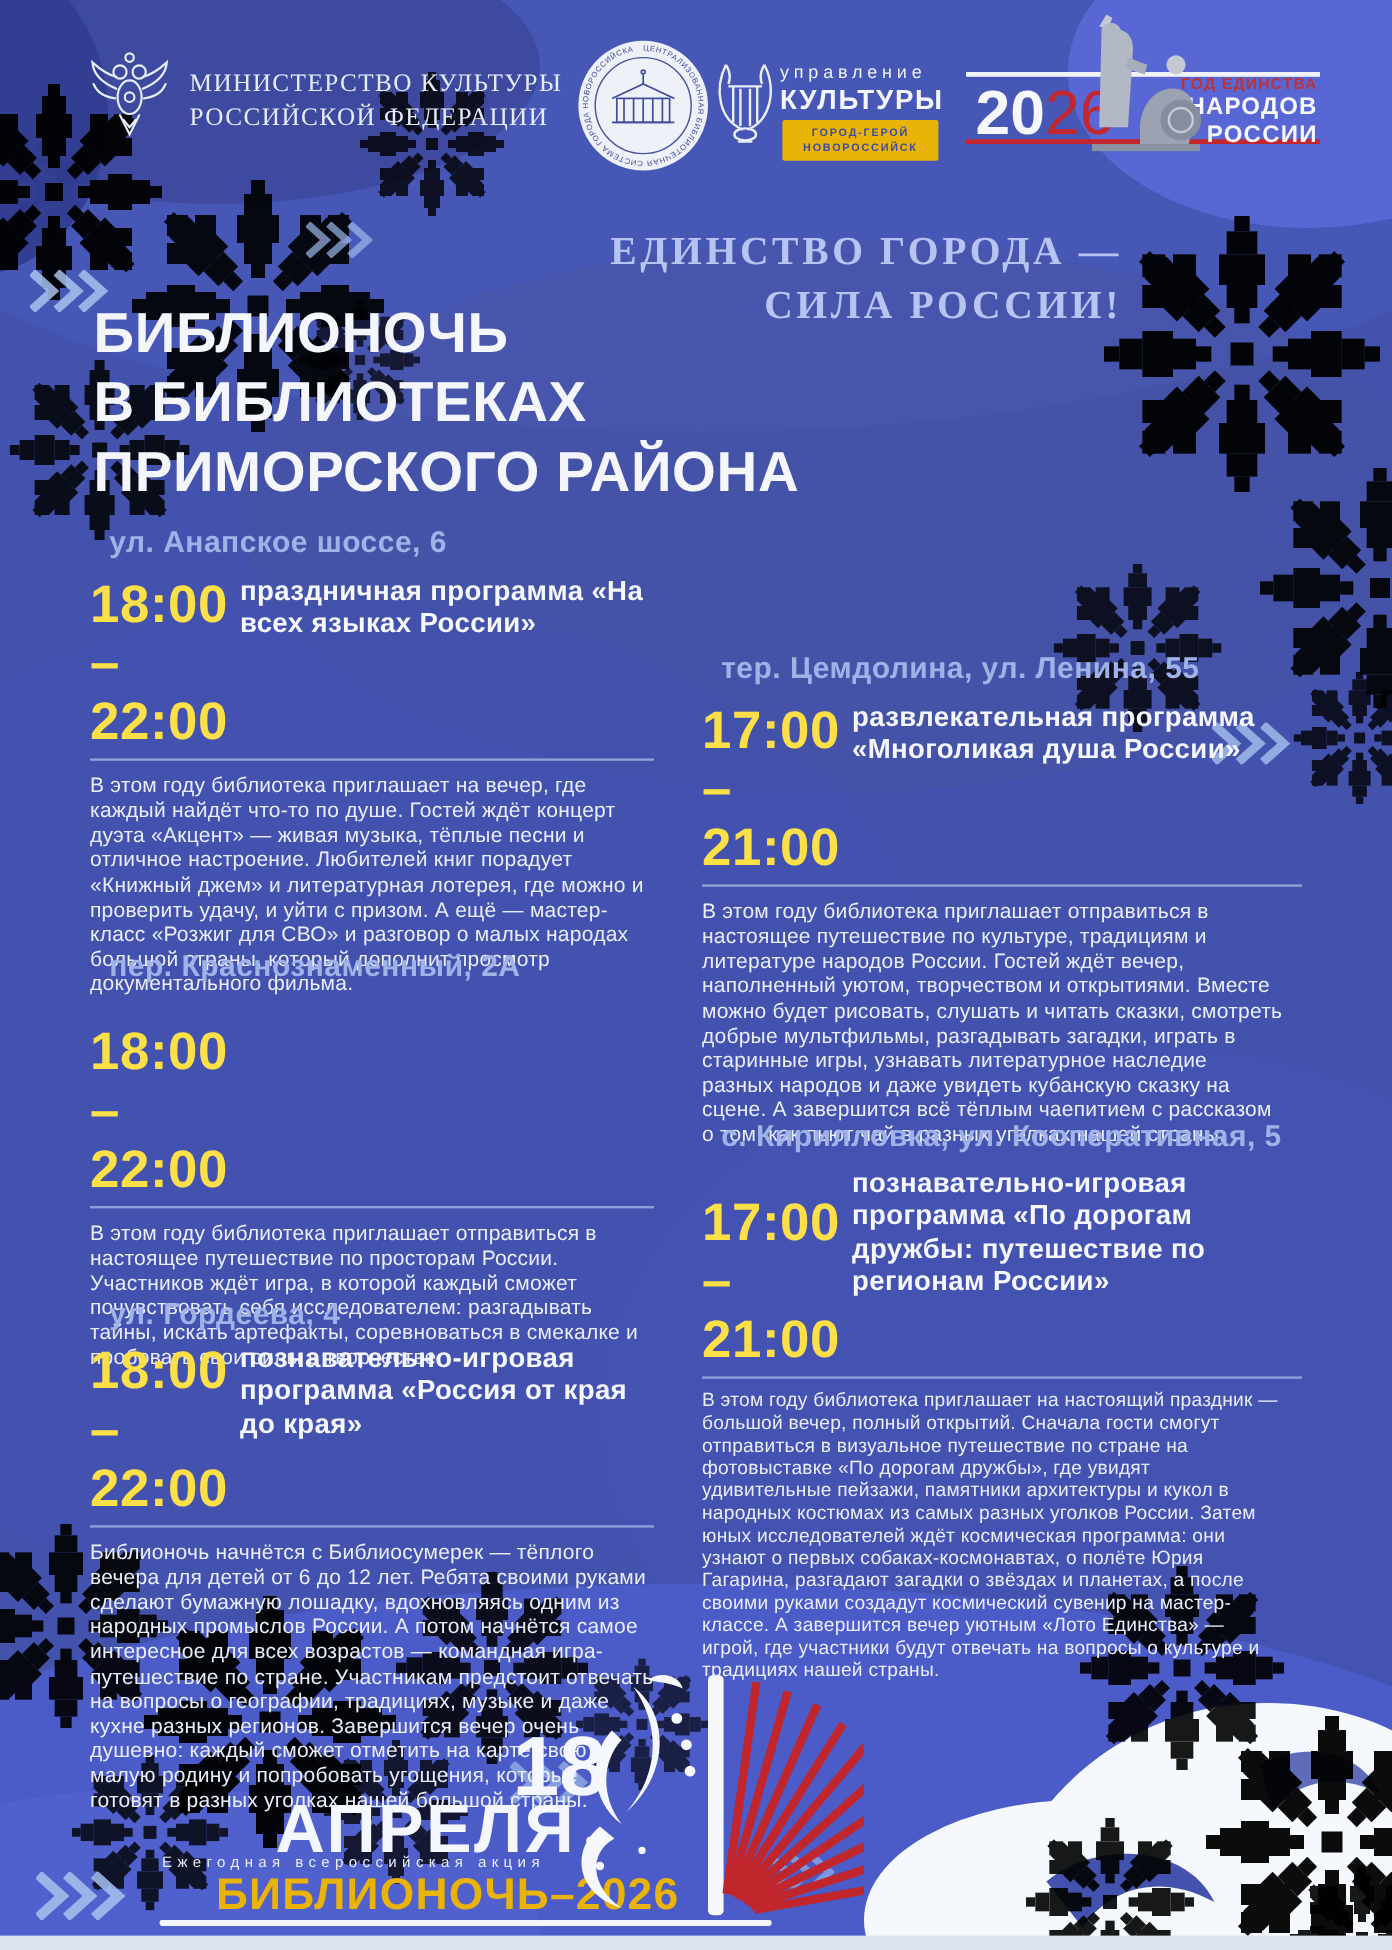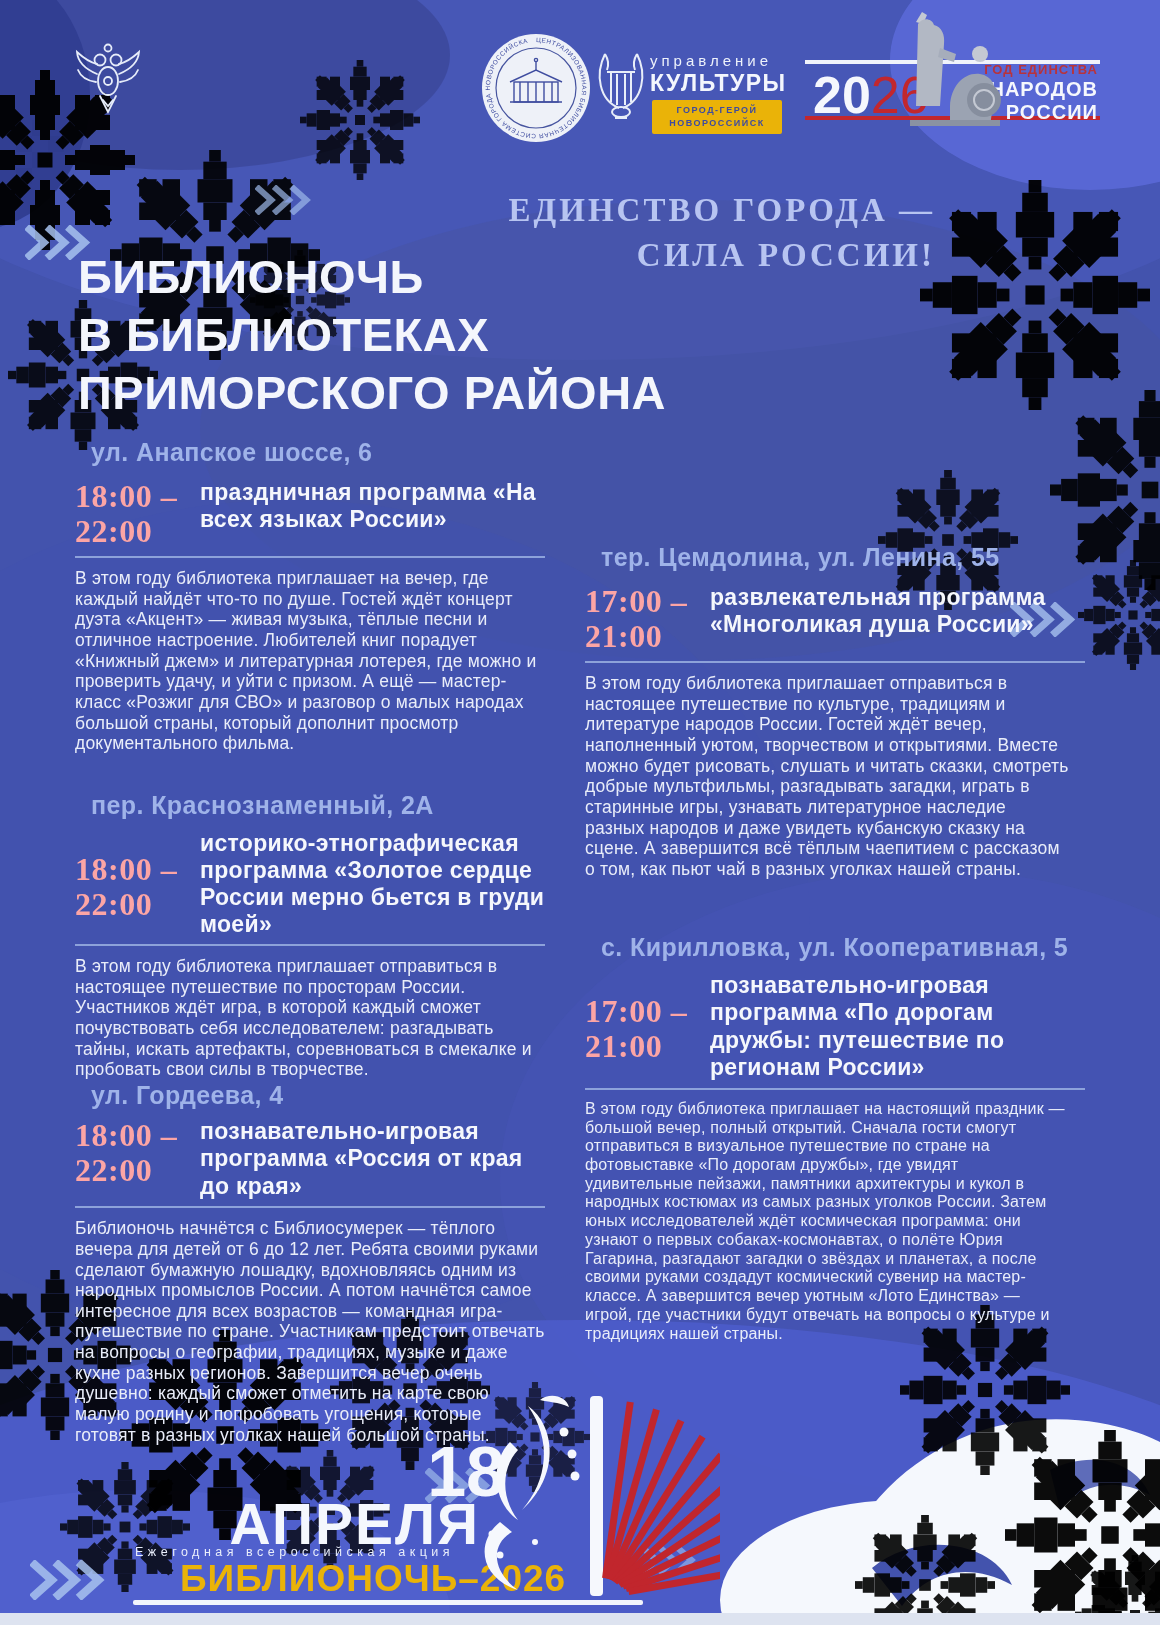--- a/index.html
+++ b/index.html
@@ -21,21 +21,21 @@
   .yline-top{position:absolute;left:0;top:0;width:295px;height:4px;background:#f0f3fb;}
   .yline-bottom{position:absolute;left:0;bottom:0;width:295px;height:4px;background:#c2272d;}
   
   .slogan{font-family:"Liberation Serif",serif;font-weight:700;color:#b7c4f1;
           font-size:33px;line-height:1.35;letter-spacing:3px;text-align:right;}
   .main-title{color:#f4f6fc;font-size:47px;font-weight:700;line-height:1.23;letter-spacing:.5px;}
   
   .section{position:absolute;z-index:2;}
   .address{margin:16px;color:#9fb3e9;font-size:25px;font-weight:700;letter-spacing:.4px;line-height:1.1;}
   .event-row{display:flex;align-items:flex-start;}
-  .time{width:125px;flex:0 0 125px;color:#fca5a5;font-size:32px;font-weight:700;line-height:1.12;letter-spacing:.5px;font-family:Liberation Serif, serif;}
+  .time{width:125px;flex:0 0 125px;color:#fde047;font-size:44px;font-weight:700;line-height:1.12;letter-spacing:.5px;}
   .etitle{color:#f5f7fc;font-size:23px;font-weight:700;line-height:1.2;letter-spacing:.3px;}
   .divider{height:2px;background:#96abdf;border:none;margin:6px 0 0 0;opacity:.9;}
   .desc{margin:10px 0 0 0;color:#e9edf9;font-size:17.5px;line-height:1.18;letter-spacing:.2px;}
   .desc.small{font-size:16px;line-height:1.17;}
   
   .day{color:#f4f7fd;font-size:70px;font-weight:700;line-height:1;}
   .month{color:#f4f7fd;font-size:57px;font-weight:700;letter-spacing:2px;line-height:1;text-align:right;}
   .foot-sub{color:#e9eefb;font-size:12.5px;letter-spacing:4.5px;white-space:nowrap;}
   .foot-name{color:#eab308;font-size:37px;font-weight:700;letter-spacing:1px;white-space:nowrap;margin-left:47px;}
   .foot-line{position:absolute;background:#f2f5fc;height:5px;border-radius:2px;}
@@ -148,20 +148,24 @@
       <ellipse cx="38" cy="45" rx="10" ry="14"></ellipse>
       <path d="M27,38 Q8,30 7,16 Q18,26 27,28"></path>
       <path d="M49,38 Q68,30 69,16 Q58,26 49,28"></path>
       <path d="M26,46 Q12,44 8,34"></path>
         <path d="M50,46 Q64,44 68,34"></path>
       <path d="M30,60 L38,76 L46,60"></path>
       <path d="M33,64 L38,70 L43,64"></path>
       <circle cx="38" cy="45" r="4"></circle>
     </g>
   </svg>
+  <div class="layer ministry-text" style="left:158px;top:56px">
+    <div>МИНИСТЕРСТВО КУЛЬТУРЫ</div>
+    <div>РОССИЙСКОЙ ФЕДЕРАЦИИ</div>
+  </div>
 
   <svg class="layer" style="left:480px;top:32px" width="112" height="112" viewBox="0 0 112 112">
     <circle cx="56" cy="56" r="54" fill="#eef1f8"></circle>
     <circle cx="56" cy="56" r="40" fill="none" stroke="#46549f" stroke-width="1.2"></circle>
     <defs>
         <path id="ringpath" d="M56,10 a46,46 0 1,1 -0.01,0 z"></path>
       </defs>
     <text font-size="6.4" fill="#3f4da0" letter-spacing="0.6" font-family="Liberation Sans,sans-serif">
       <textPath href="#ringpath">ЦЕНТРАЛИЗОВАННАЯ БИБЛИОТЕЧНАЯ СИСТЕМА ГОРОДА НОВОРОССИЙСКА</textPath>
     </text>
@@ -245,21 +249,20 @@
     <p class="desc">В этом году библиотека приглашает на вечер, где каждый найдёт что-то по душе. Гостей ждёт концерт дуэта «Акцент» — живая музыка, тёплые песни и отличное настроение. Любителей книг порадует «Книжный джем» и литературная лотерея, где можно и проверить удачу, и уйти с призом. А ещё — мастер-класс «Розжиг для СВО» и разговор о малых народах большой страны, который дополнит просмотр документального фильма.</p>
   </section>
 
   <section class="section" style="left:75px;top:776px;width:470px">
     <h2 class="address" style="margin-bottom:10px">пер. Краснознаменный, 2А</h2>
     <div class="event-row">
       <div class="time" style="margin-top:22px">
         <div>18:00 –</div>
         <div>22:00</div>
       </div>
-      <div class="etitle" style="width:345px;font-size:23px;line-height:1.18">историко-этнографическая программа «Золотое сердце России мерно бьется в груди моей»</div>
     </div>
     <hr class="divider">
     <p class="desc">В этом году библиотека приглашает отправиться в настоящее путешествие по просторам России. Участников ждёт игра, в которой каждый сможет почувствовать себя исследователем: разгадывать тайны, искать артефакты, соревноваться в смекалке и пробовать свои силы в творчестве.</p>
   </section>
 
   <section class="section" style="left:75px;top:1066px;width:470px">
     <h2 class="address" style="margin-bottom:8px">ул. Гордеева, 4</h2>
     <div class="event-row">
       <div class="time">
         <div>18:00 –</div>

